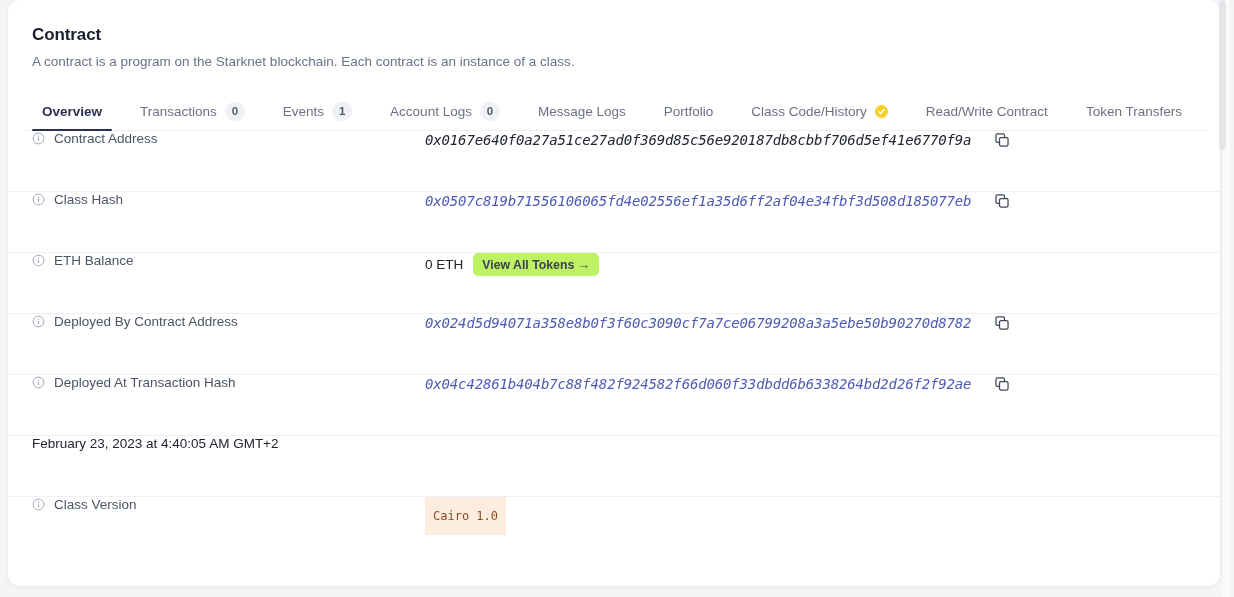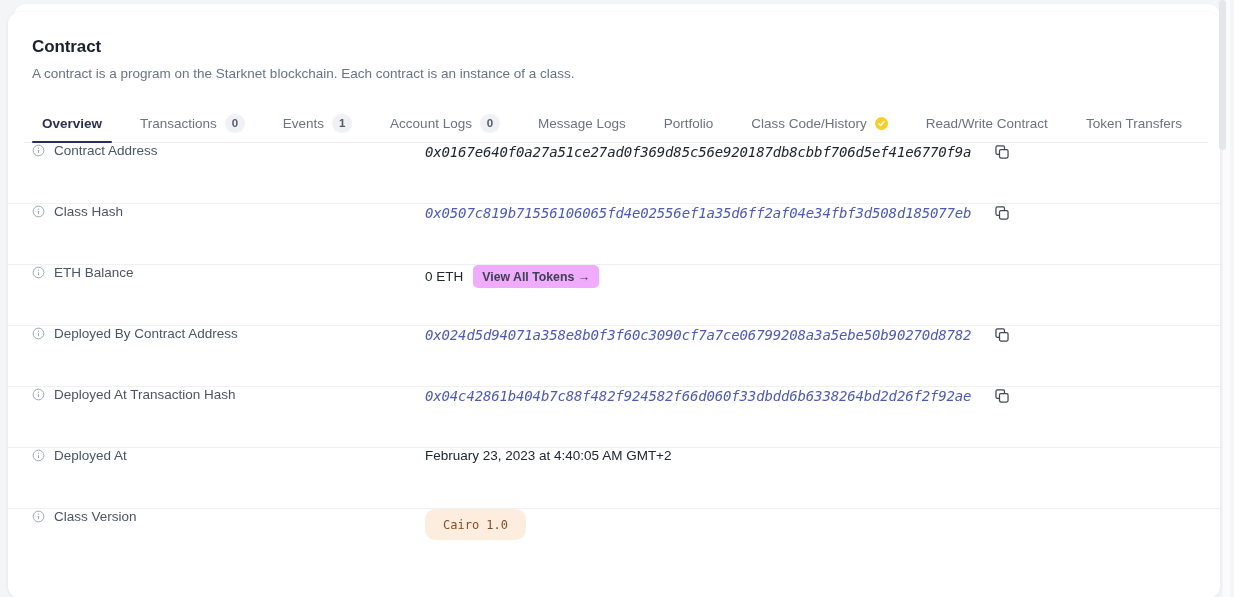--- a/index.html
+++ b/index.html
@@ -28,21 +28,21 @@
     left: 14px;
     width: 1206px;
     height: 86px;
     background: #ffffff;
     border-radius: 12px;
     box-shadow: 0 1px 3px rgba(16, 24, 40, 0.06);
   }
 
   .card {
     position: absolute;
-    top: 12px;
+    top: 0px;
     left: 8px;
     width: 1212px;
     height: 586px;
     background: #ffffff;
     border-radius: 12px;
     box-shadow: 0 1px 4px rgba(16, 24, 40, 0.07);
     overflow: hidden;
   }
 
   
@@ -197,35 +197,35 @@
     border: none;
   }
   .copy-btn svg { display: block; }
 
   .pill-button {
     display: inline-flex;
     align-items: center;
     height: 23px;
     padding: 0 9px;
     border-radius: 5px;
-    background: #f0abfc;
+    background: #bef264;
     color: #3b4250;
     font-size: 12.3px;
     font-weight: bold;
     cursor: pointer;
     border: none;
     font-family: "Liberation Sans", sans-serif;
   }
 
   .tag-cairo {
     display: inline-flex;
     align-items: center;
-    height: 31px;
-    padding: 0 18px;
-    border-radius: 10px;
+    height: 38px;
+    padding: 0 8px;
+    border-radius: 0;
     background: #fdeddf;
     color: #8a4b22;
     font-family: "DejaVu Sans Mono", "Liberation Mono", monospace;
     font-size: 12px;
   }
 
   
   .scroll-track {
     position: absolute;
     top: 0;
@@ -391,30 +391,20 @@
             <span class="mono link">0x04c42861b404b7c88f482f924582f66d060f33dbdd6b6338264bd2d26f2f92ae</span>
             <button class="copy-btn">
               <svg width="16" height="16" viewBox="0 0 18 18" fill="none">
                 <rect x="2.2" y="2.2" width="9.6" height="9.6" rx="1.6" stroke="currentColor" stroke-width="1.4"></rect>
                 <rect x="6.2" y="6.2" width="9.6" height="9.6" rx="1.6" fill="#ffffff" stroke="currentColor" stroke-width="1.4"></rect>
               </svg>
             </button>
           </div>
         </div>
         <div class="row">
-          <div class="row-label">
-            <span class="info-icon">
-              <svg width="13" height="13" viewBox="0 0 16 16" fill="none">
-                <circle cx="8" cy="8" r="6.6" stroke="currentColor" stroke-width="1.2"></circle>
-                <circle cx="8" cy="5.1" r="0.85" fill="currentColor"></circle>
-                <rect x="7.4" y="7" width="1.2" height="4.4" rx="0.6" fill="currentColor"></rect>
-              </svg>
-            </span>
-            <span>Deployed At</span>
-          </div>
           <div class="row-value">
             <span class="plain">February 23, 2023 at 4:40:05 AM GMT+2</span>
           </div>
         </div>
         <div class="row">
           <div class="row-label">
             <span class="info-icon">
               <svg width="13" height="13" viewBox="0 0 16 16" fill="none">
                 <circle cx="8" cy="8" r="6.6" stroke="currentColor" stroke-width="1.2"></circle>
                 <circle cx="8" cy="5.1" r="0.85" fill="currentColor"></circle>

